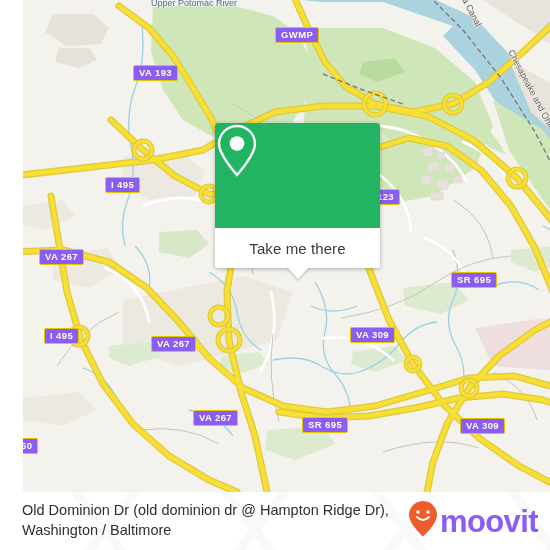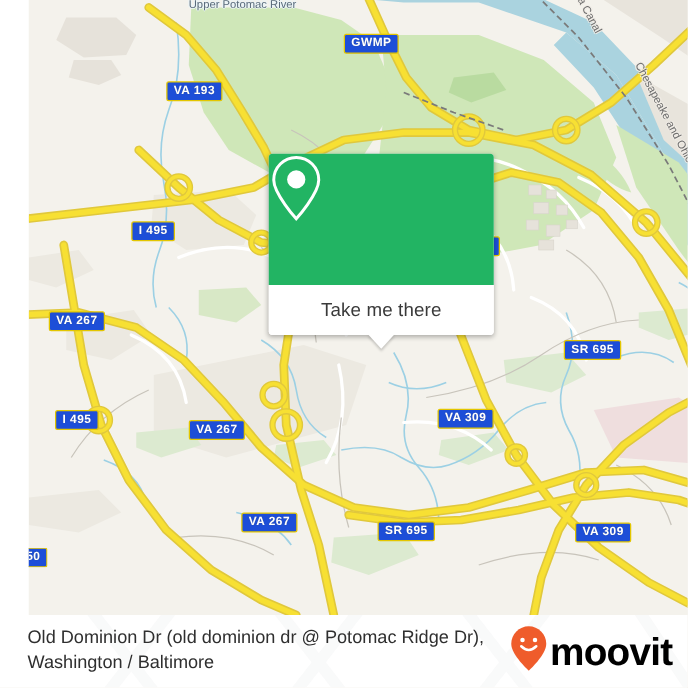--- a/index.html
+++ b/index.html
@@ -15,21 +15,21 @@
     position:absolute;left:0;top:0;width:550px;height:492px;
     background:#f4f2ec;
     overflow:hidden;
     margin-left:23px;
   }
   .map svg{position:absolute;left:0;top:0;}
 
   
   .shield{
     position:absolute;
-    background:#1d4ed8;
+    background:#8b5cf6;
     border:1.5px solid #e3c600;
     border-radius:2px;
     color:#ffffff;
     font-weight:bold;
     font-size:9.5px;
     letter-spacing:.4px;
     padding:2px 5px 2.5px 5px;
     line-height:1;
     white-space:nowrap;
     text-shadow:0 0 1px rgba(120,100,0,.35);
@@ -59,21 +59,21 @@
     background:rgba(255,255,255,.72);
     color:#3b3b3b;
     font-size:11.5px;
     padding:4px 10px 4px 14px;
     line-height:1.3;
     white-space:nowrap;
   }
 
   
   .card{
-    position:absolute;left:192px;top:123px;width:180px;
+    position:absolute;left:192px;top:123px;width:165px;
     background:#ffffff;
     border-radius:3px;
     box-shadow:0 1px 4px rgba(0,0,0,.30);
     overflow:visible;
   }
   .card-top{
     height:105px;background:#22b463;
     border-top-left-radius:3px;border-top-right-radius:3px;
     display:flex;align-items:center;justify-content:center;
   }
@@ -109,21 +109,21 @@
     height:58px;padding:0 12px 0 22px;box-sizing:border-box;
   }
   .footer-title{
     flex:1;
     font-size:14.5px;line-height:1.35;
     color:#2f2f2f;
     padding-right:10px;
   }
   .brand{display:flex;align-items:center;gap:2px;flex:none;}
   .brand-word{
-    font-size:31px;font-weight:bold;color:#000000;
+    font-size:31px;font-weight:bold;color:#8b5cf6;
     letter-spacing:-.6px;line-height:1;
   }
 </style>
 </head>
 <body>
 
 <div id="app">
 
   <div class="map">
     <svg width="550" height="492" viewBox="0 0 550 492">
@@ -312,21 +312,21 @@
         <path d="M 60 -20 L 130 70"></path>
           <path d="M 150 -20 L 80 70"></path>
         <path d="M 210 -20 L 280 70"></path>
           <path d="M 300 -20 L 230 70"></path>
         <path d="M 360 -20 L 430 70"></path>
           <path d="M 450 -20 L 380 70"></path>
         <path d="M 500 -20 L 560 70"></path>
       </g>
     </svg>
     <div class="footer-inner">
-      <div class="footer-title">Old Dominion Dr (old dominion dr @ Potomac Ridge Dr), Washington / Baltimore</div>
+      <div class="footer-title">Old Dominion Dr (old dominion dr @ Hampton Ridge Dr), Washington / Baltimore</div>
       <div class="brand">
         <span>
           <svg width="30" height="38" viewBox="0 0 30 38" aria-hidden="true">
             <path d="M15 1 C7.3 1 1 7.3 1 15 C1 24 15 36.5 15 36.5 C15 36.5 29 24 29 15 C29 7.3 22.7 1 15 1 Z" fill="#ef5c2b"></path>
             <circle cx="10" cy="12" r="1.8" fill="#ffffff"></circle>
             <circle cx="20" cy="12" r="1.8" fill="#ffffff"></circle>
             <path d="M 9 17 q 6 6 12 0" stroke="#ffffff" stroke-width="2" fill="none" stroke-linecap="round"></path>
           </svg>
         </span>
         <span class="brand-word">moovit</span>

